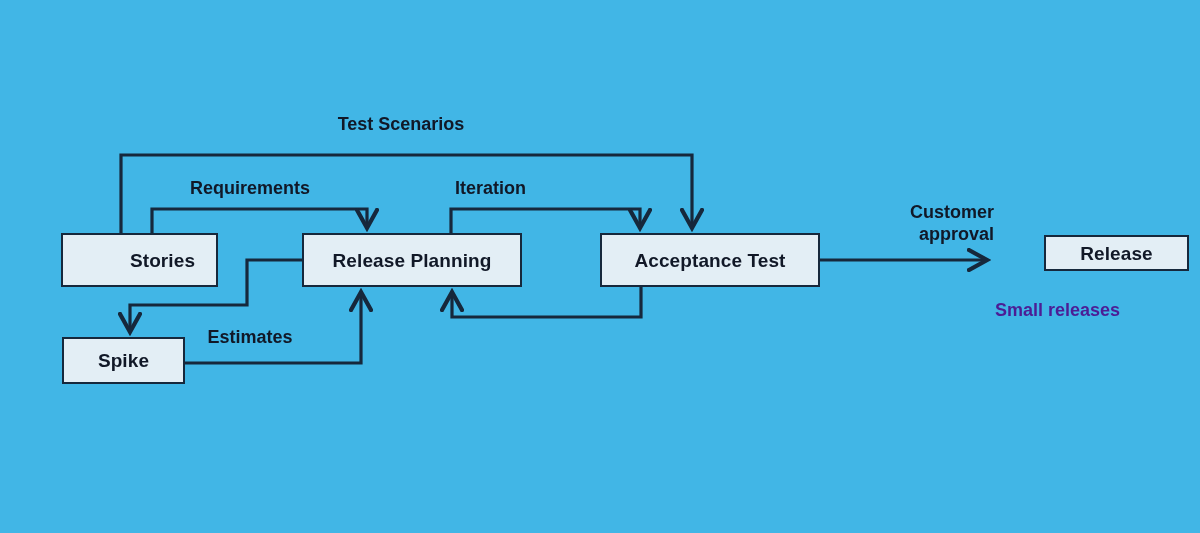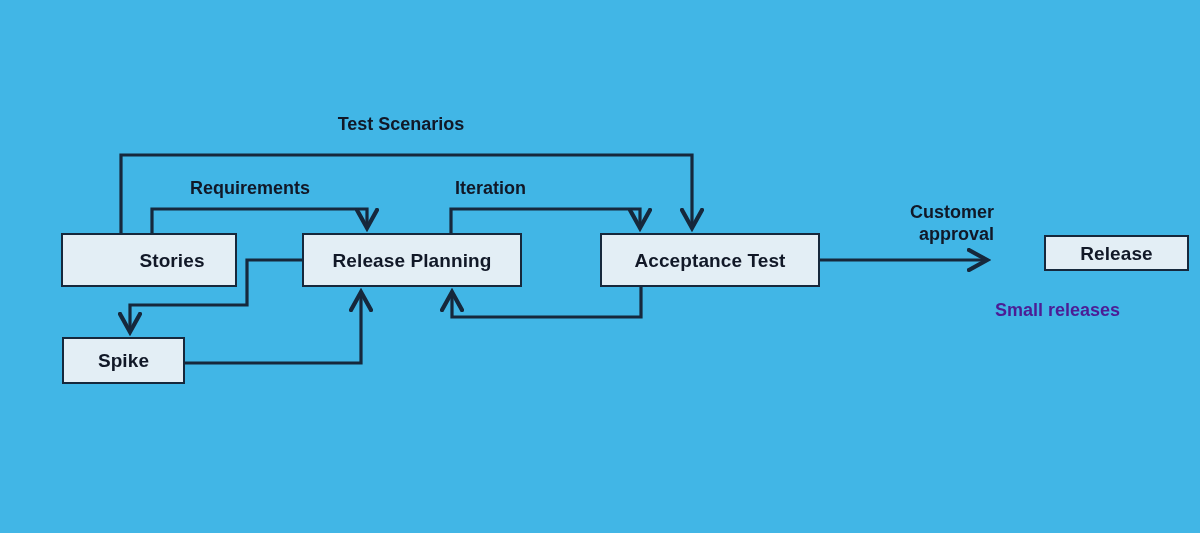--- a/index.html
+++ b/index.html
@@ -83,21 +83,21 @@
       <path d="M 302 260 L 247 260 L 247 305 L 130 305 L 130 331" marker-end="url(#arrow)"></path>
 
       <path d="M 185 363 L 361 363 L 361 293" marker-end="url(#arrow)"></path>
 
       <path d="M 641 287 L 641 317 L 452 317 L 452 293" marker-end="url(#arrow)"></path>
 
       <path d="M 820 260 L 986 260" marker-end="url(#arrow)"></path>
     </g>
   </svg>
 
-  <div class="node" style="left:61px;  top:233px; width:176px; height:54px;padding-left:46px;">
+  <div class="node" style="left:61px;  top:233px; width:157px; height:54px;padding-left:46px;">
     <span>Stories</span>
   </div>
 
   <div class="node" style="left:302px; top:233px; width:220px; height:54px;">
     <span>Release Planning</span>
   </div>
 
   <div class="node" style="left:600px; top:233px; width:220px; height:54px;">
     <span>Acceptance Test</span>
   </div>
@@ -109,19 +109,20 @@
   <div class="node" style="left:62px;  top:337px; width:123px; height:47px;">
     <span>Spike</span>
   </div>
 
   <div class="edge-label" style="left:0; top:114px; width:802px; text-align:center;">Test Scenarios</div>
 
   <div class="edge-label" style="left:150px; top:178px; width:200px; text-align:center;">Requirements</div>
 
   <div class="edge-label" style="left:455px; top:178px; width:180px; text-align:left;">Iteration</div>
 
+  <div class="edge-label" style="left:160px; top:327px; width:180px; text-align:center;">Estimates</div>
 
   <div class="edge-label" style="left:814px; top:202px; width:180px; text-align:right;">Customer
 approval</div>
 
   <div class="note" style="left:995px; top:300px;">Small releases</div>
 
 </div>
 
 </body></html>

